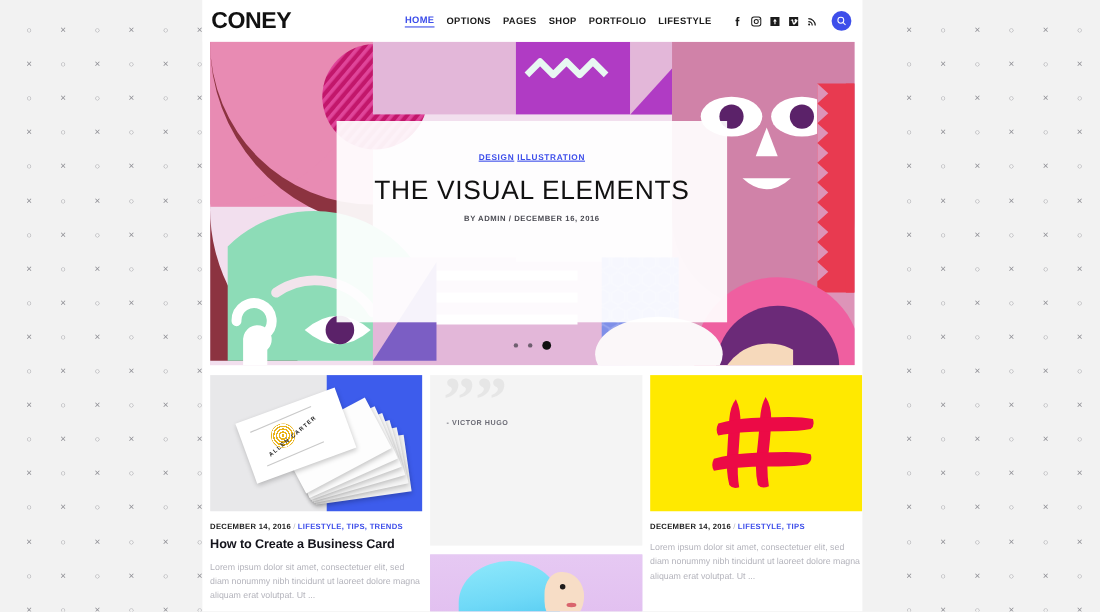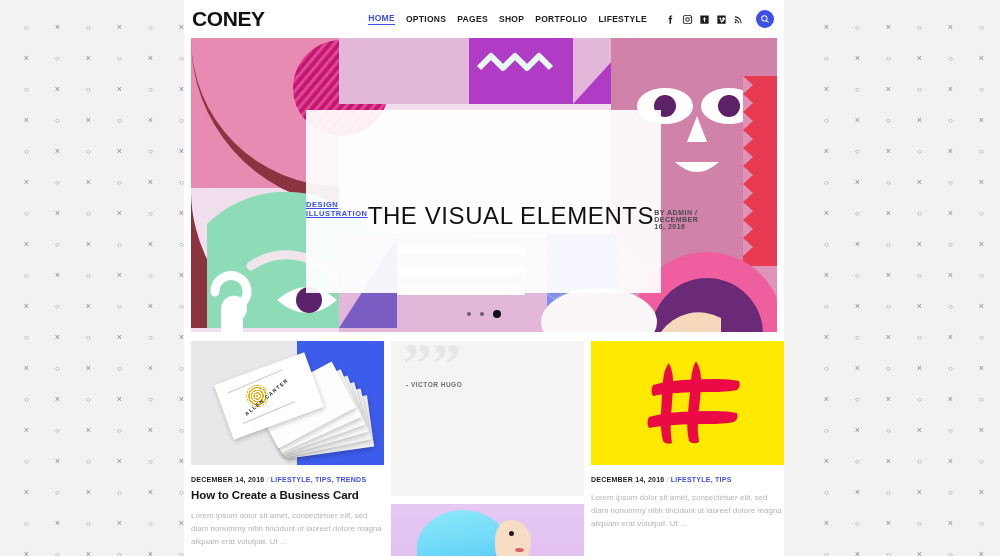--- a/index.html
+++ b/index.html
@@ -104,20 +104,21 @@
     overflow: hidden;
     background: #f0d9e8;
   }
   #hero-art { position: absolute; inset: 0; }
   #hero-card {
     position: absolute;
     left: 115px; top: 72px;
     width: 355px; height: 183px;
     background: rgba(255,255,255,0.93);
     display: flex;
+    flex-direction: column;
     align-items: center;
     justify-content: flex-start;
     padding-top: 28px;
   }
   #hero-cats {
     font-size: 7.5px;
     font-weight: 700;
     letter-spacing: 0.6px;
     margin-bottom: 13px;
   }

